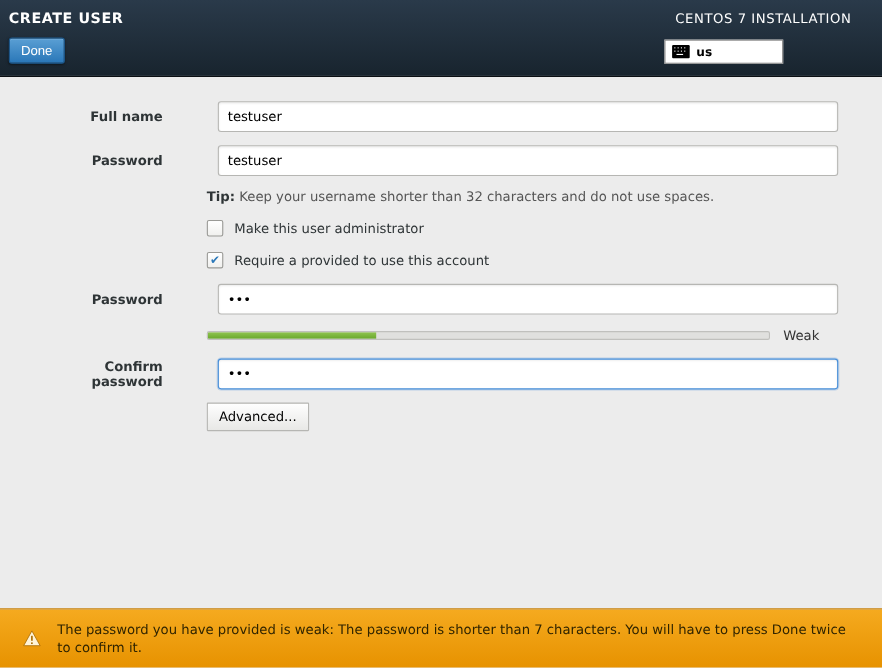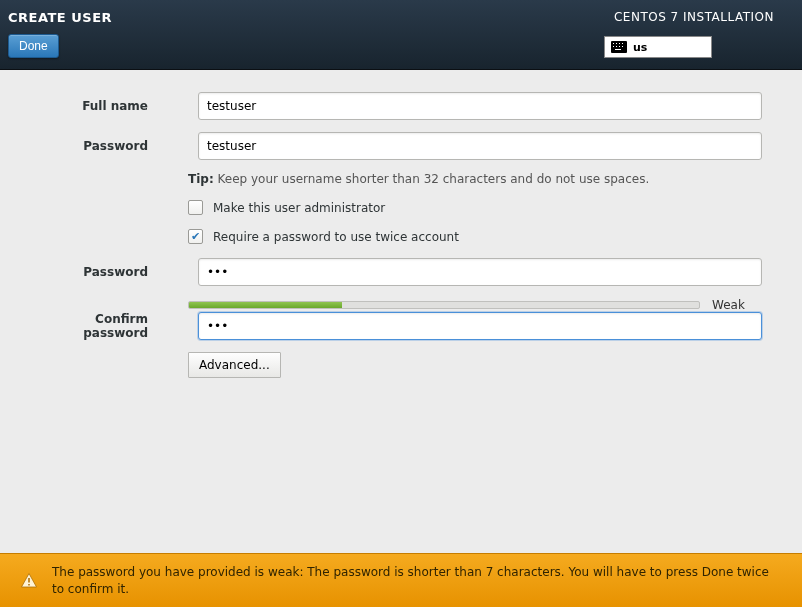--- a/index.html
+++ b/index.html
@@ -152,20 +152,21 @@
     content: "✔";
     color: #2a77b8;
     font-size: 11px;
     line-height: 1;
   }
   .strength-row {
     margin-left: 148px;
     display: flex;
     align-items: center;
     gap: 12px;
+    margin-bottom: 14px;
     width: 564px;
   }
   .strength-bar {
     flex: 1;
     height: 8px;
     background: #e0e0de;
     border: 1px solid #c0c0bd;
     border-radius: 2px;
     position: relative;
     overflow: hidden;
@@ -242,21 +243,21 @@
     <span>Keep your username shorter than 32 characters and do not use spaces.</span>
   </div>
 
   <div class="checkbox-row">
     <span class="cb"></span>
     <span>Make this user administrator</span>
   </div>
 
   <div class="checkbox-row">
     <span class="cb checked"></span>
-    <span>Require a password to use twice account</span>
+    <span>Require a provided to use this account</span>
   </div>
 
   <div class="row">
     <div class="label-col">Password</div>
     <div class="field-col">
       <input type="text" style="font-family: inherit;" value="•••">
     </div>
   </div>
 
   <div class="strength-row">

